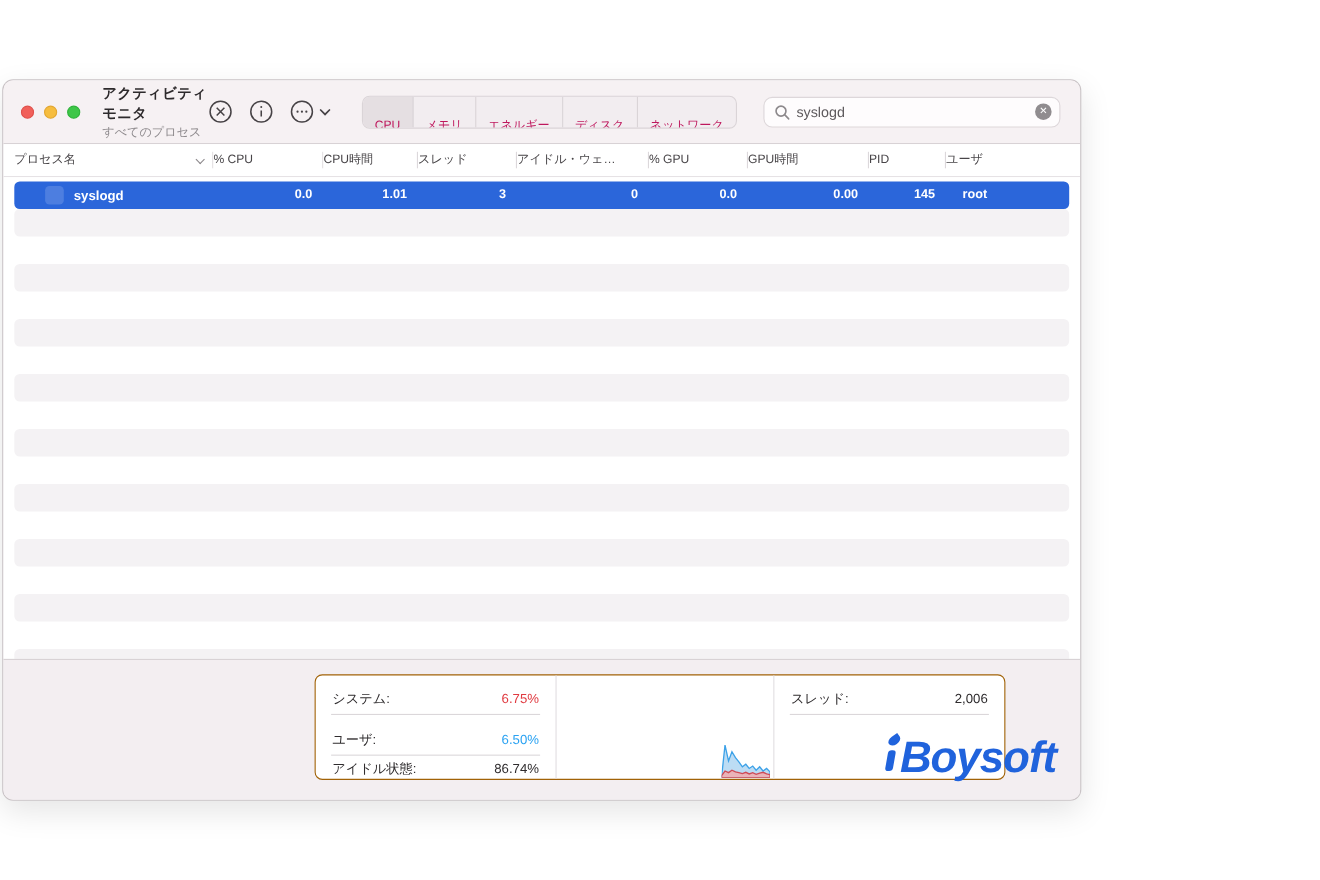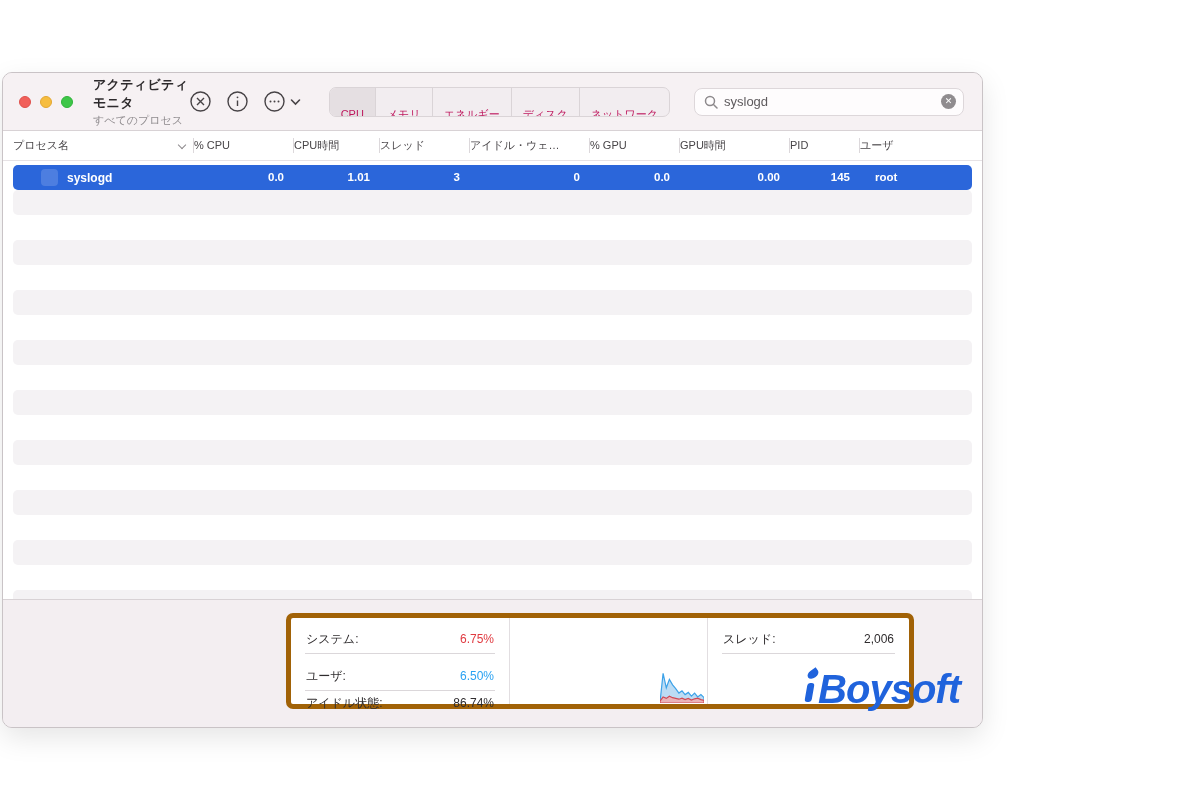--- a/index.html
+++ b/index.html
@@ -48,21 +48,21 @@
   .row.stripe { background:#f4f2f4; }
   .row.selected { background:#2b66da; color:#ffffff; }
   .cell-name { display:flex; align-items:center; padding-left:28px; overflow:hidden; }
   .proc-icon { width:17px; height:17px; border-radius:4px; background:rgba(255,255,255,0.16); flex:0 0 17px; margin-right:9px; }
   .cell-name .pname { font-size:12px; font-weight:bold; }
   .cell-num { text-align:right; padding-right:10px; line-height:25px; font-size:11.5px; font-weight:600; }
   .cell-user { text-align:left; padding-left:15px; line-height:25px; font-size:11.5px; font-weight:600; }
 
   
   .footer { height:128px; flex:0 0 128px; border-top:1px solid #d8d2d5; background:#f3eef1; position:relative; }
-  .stats-panel { position:absolute; left:283px; top:13px; width:628px; height:96px; background:#ffffff; border:5px solid #a16207; border-radius:7px; display:flex; }
+  .stats-panel { position:absolute; left:283px; top:13px; width:628px; height:96px; background:#ffffff; border:1px solid #a16207; border-radius:7px; display:flex; }
   .sec { padding:9px 14px 8px; }
   .sec.left { width:219px; border-right:1px solid #e2dee1; }
   .sec.mid { width:198px; border-right:1px solid #e2dee1; position:relative; padding:6px 12px; }
   .sec.right { flex:1; }
   .stat-row { display:flex; justify-content:space-between; align-items:baseline; font-size:12px; color:#2f2c2e; padding:4px 1px 5px; }
   .stat-row.with-line { border-bottom:1px solid #dbd7da; }
   .stat-value.red { color:#e03a40; }
   .stat-value.blue { color:#2aa2f2;margin-top:11px; }
   .chart-title { text-align:center; font-size:11px; color:#484548; padding:4px 0 7px; border-bottom:1px solid #cfcbce; margin:0 3px; }
   .chart-area { position:absolute; right:3px; bottom:1px; line-height:0; }

